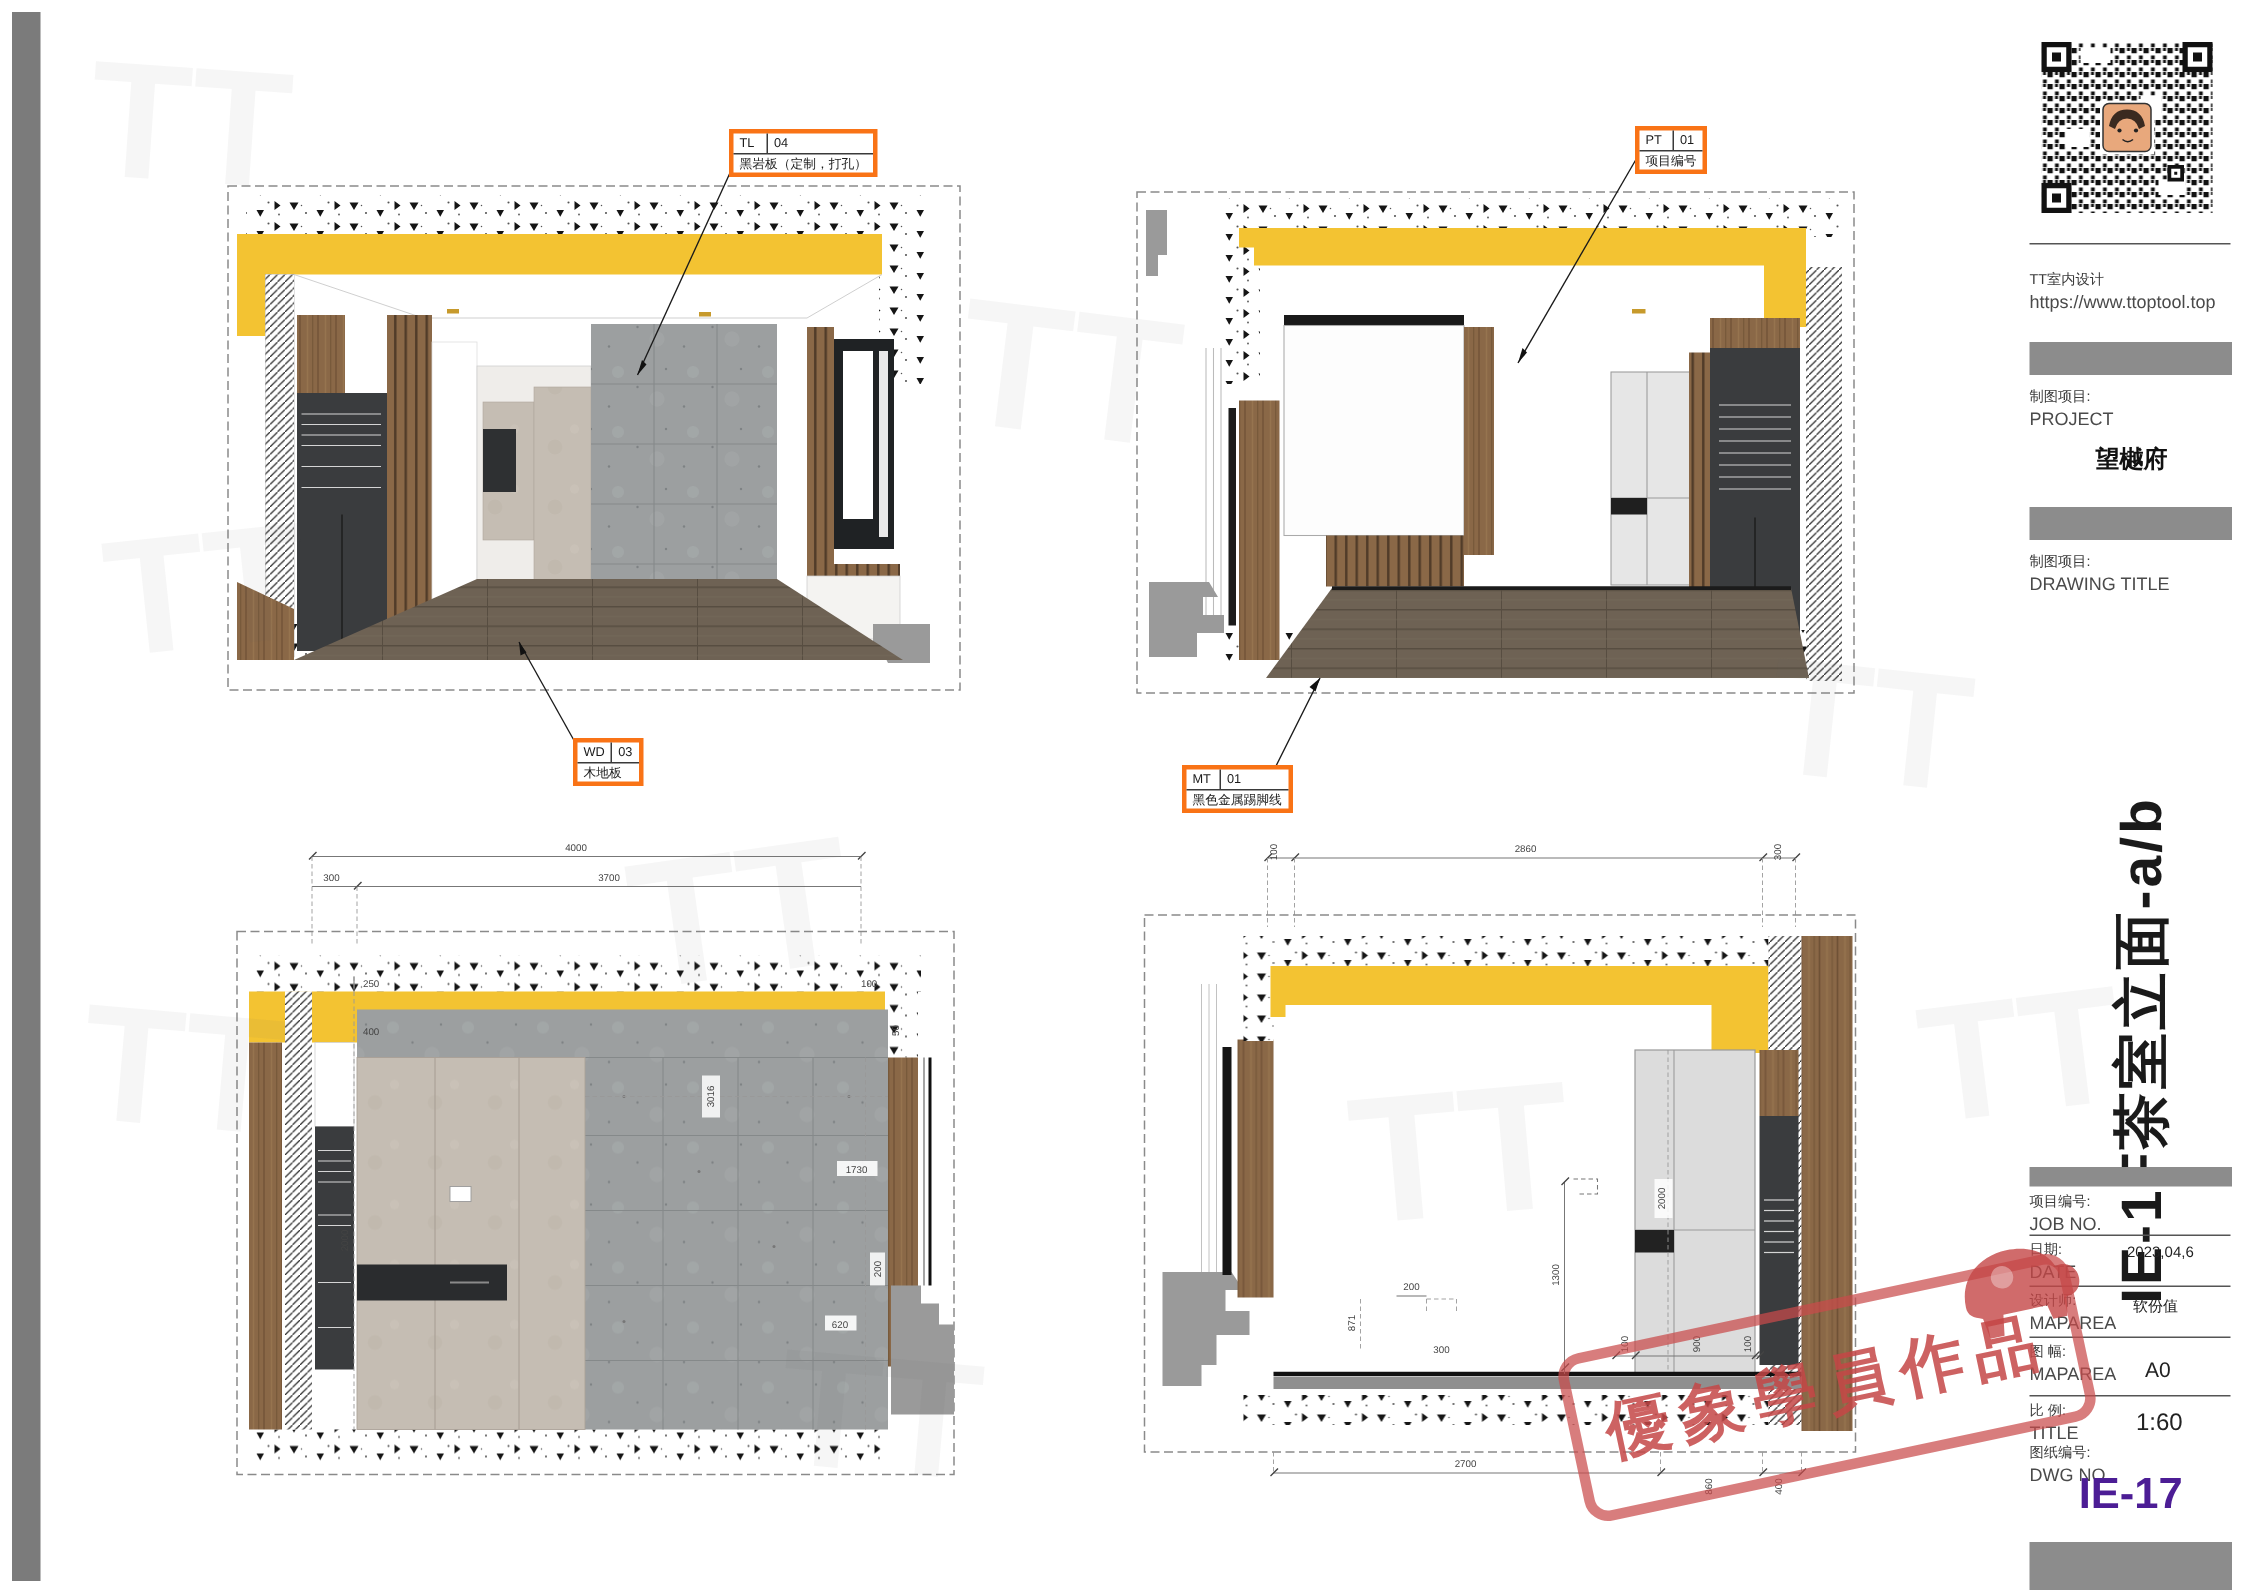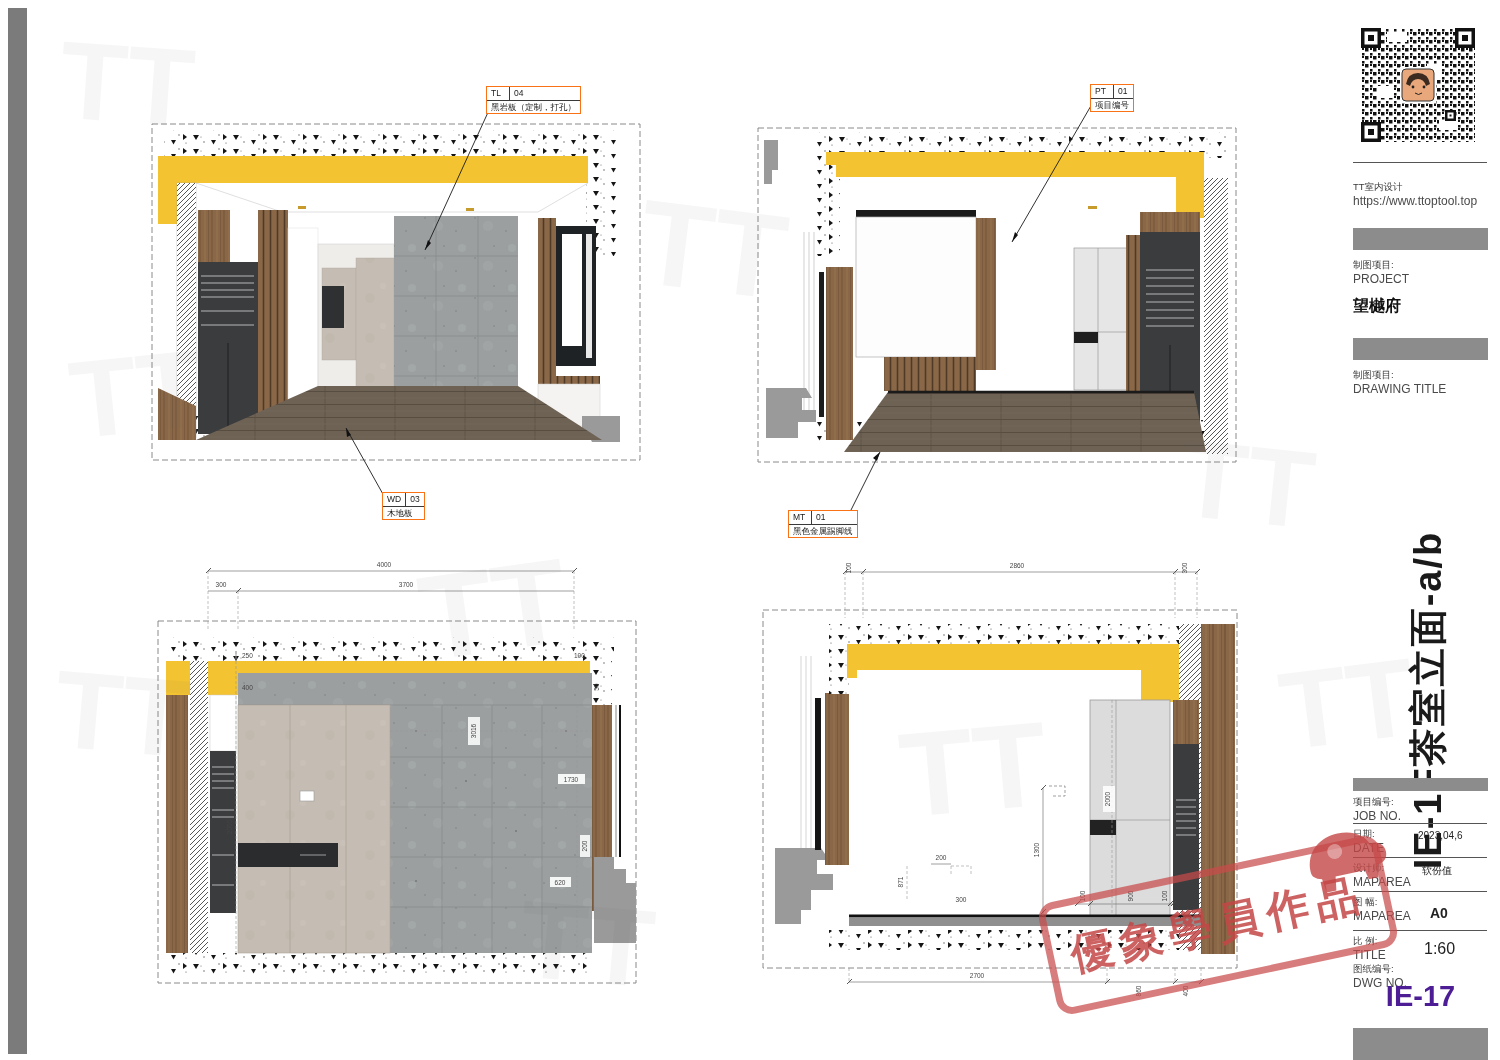--- a/index.html
+++ b/index.html
@@ -14,32 +14,32 @@
   #sheet-svg{position:absolute;left:0;top:0;z-index:1}
   .dash{fill:none;stroke:#8a8a8a;stroke-width:1;stroke-dasharray:6 3}
   .grid{stroke:#85898a;stroke-width:.7}
   .shelf{stroke:#d5d5d5;stroke-width:.8}
   .dim{stroke:#777;stroke-width:.7;fill:none}
   .dimd{stroke:#999;stroke-width:.6;stroke-dasharray:3 2;fill:none}
   .tick{stroke:#444;stroke-width:.9}
   .dimt{font-size:6.5px;fill:#444}
   .ldr{stroke:#1a1a1a;stroke-width:.9;fill:none}
   
-  .mat-label{position:absolute;z-index:10;background:#fff;border:1px solid #f97316;font-size:8.5px;line-height:1;color:#1a1a1a}
+  .mat-label{position:absolute;z-index:10;background:#fff;border:3px solid #f97316;font-size:8.5px;line-height:1;color:#1a1a1a}
   .mat-label .r1{display:flex;border-bottom:1px solid #3a3a3a}
   .mat-label .code{padding:2px 4px;border-right:1px solid #3a3a3a;min-width:14px}
   .mat-label .num{padding:2px 4px;flex:1}
   .mat-label .r2{padding:2px 4px;white-space:nowrap}
   
   .tbx{position:absolute;left:1353px;width:136px;z-index:4}
   .sep{position:absolute;left:1353px;width:134px;border-top:1px solid #555;z-index:4}
   .gbar{position:absolute;left:1353px;width:135px;background:#8c8c8c;z-index:4}
   .cn{font-size:9.5px;color:#3a3a3a;line-height:1.4}
   .en{font-size:12px;color:#4a4a4a;line-height:1.4}
-  .proj-name{font-size:16px;font-weight:bold;text-align:left;color:#111}
+  .proj-name{font-size:16px;font-weight:bold;text-align:center;color:#111}
   .fld-val{position:absolute;z-index:5;font-size:10px;color:#222}
   .vtitle{position:absolute;left:1428px;top:700px;transform:translate(-50%,-50%) rotate(-90deg);
           font-size:38px;font-weight:600;color:#1a1a1a;white-space:nowrap;letter-spacing:2px;z-index:4}
   .sheet-no{position:absolute;left:1353px;top:980px;width:135px;text-align:center;
             font-size:29px;font-weight:bold;color:#4c1d95;z-index:5}
   
   .stamp{position:absolute;left:1044px;top:868px;width:334px;height:100px;
          border:7px solid rgba(201,75,75,.72);border-radius:16px;transform:rotate(-12deg);
          z-index:12;display:flex;align-items:center;justify-content:center;
          color:rgba(196,70,70,.85);font-size:43px;font-weight:700;letter-spacing:7px;
@@ -466,21 +466,21 @@
 <div class="tbx" style="top:861px">
   <div class="cn">设计师:</div>
   <div class="en">MAPAREA</div>
 </div>
 <div class="fld-val" style="left:1422px;top:864px">软份值</div>
 <div class="sep" style="top:891px"></div>
 <div class="tbx" style="top:895px">
   <div class="cn">图 幅:</div>
   <div class="en">MAPAREA</div>
 </div>
-<div class="fld-val" style="left:1430px;top:905px;font-size:14px;font-weight:bold">A0</div>
+<div class="fld-val" style="left:1430px;top:905px;font-size:14px;font-weight:normal">A0</div>
 <div class="sep" style="top:930px"></div>
 <div class="tbx" style="top:934px">
   <div class="cn">比 例:</div>
   <div class="en">TITLE</div>
 </div>
 <div class="fld-val" style="left:1424px;top:940px;font-size:16px">1:60</div>
 <div class="tbx" style="top:962px">
   <div class="cn">图纸编号:</div>
   <div class="en">DWG NO.</div>
 </div>

